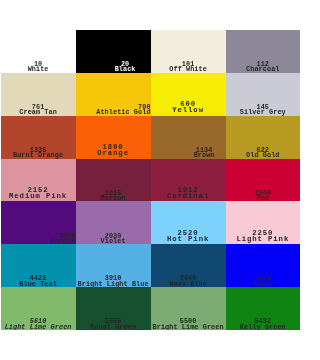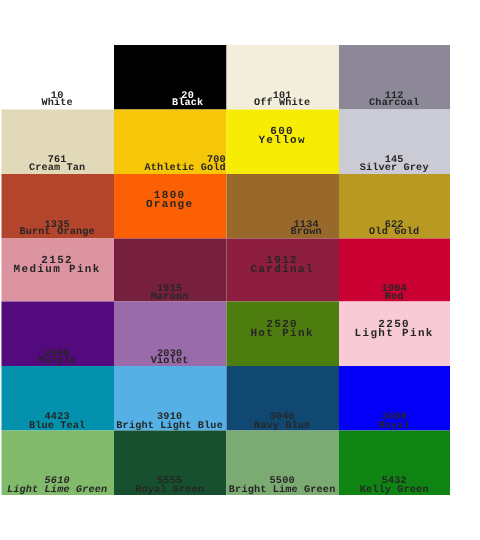--- a/index.html
+++ b/index.html
@@ -6,21 +6,21 @@
   body{width:300px;height:360px;overflow:hidden;
        font-family:"Liberation Mono","DejaVu Sans Mono",monospace;}
   #swatch-grid{position:absolute;left:0.6px;top:30px;width:299.4px;height:300px;
     display:grid;grid-template-columns:75px 75px 75px 74.4px;
     grid-template-rows:repeat(7,42.857px);}
   .swatch{position:relative;overflow:hidden;}
   .swatch .lbl{position:absolute;left:0;right:0;text-align:center;font-weight:bold;
     -webkit-font-smoothing:antialiased;white-space:nowrap;}
   .swatch .code,.swatch .nm{display:block;}
   .sz-s .lbl{font-size:6.8px;line-height:5.2px;bottom:0.2px;letter-spacing:0.1px;}
-  .sz-l .lbl{font-size:7.3px;line-height:6.3px;bottom:18px;letter-spacing:0.9px;}
+  .sz-l .lbl{font-size:7.3px;line-height:6.3px;bottom:2px;letter-spacing:0.9px;}
 </style>
 </head>
 <body>
 
 <div id="swatch-grid">
     <div class="swatch sz-s" style="background: rgb(255, 255, 255);">
       <div class="lbl" style="color: rgb(38, 38, 38);">
         <span class="code">10</span>
         <span class="nm">White</span>
       </div>
@@ -109,32 +109,32 @@
         <span class="nm">Cardinal</span>
       </div>
     </div>
     <div class="swatch sz-s" style="background: rgb(202, 1, 50);">
       <div class="lbl" style="color: rgb(38, 38, 38);">
         <span class="code">1904</span>
         <span class="nm">Red</span>
       </div>
     </div>
     <div class="swatch sz-s" style="background: rgb(83, 10, 124);">
-      <div class="lbl" style="color: rgb(38, 38, 38);">
+      <div class="lbl" style="color: rgb(38, 38, 38); text-align: right;">
         <span class="code">2000</span>
         <span class="nm">Purple</span>
       </div>
     </div>
     <div class="swatch sz-s" style="background: rgb(154, 107, 170);">
       <div class="lbl" style="color: rgb(38, 38, 38);">
         <span class="code">2030</span>
         <span class="nm">Violet</span>
       </div>
     </div>
-    <div class="swatch sz-l" style="background: #4d7c0f;">
+    <div class="swatch sz-l" style="background: #7dd3fc;">
       <div class="lbl" style="color: rgb(38, 38, 38);">
         <span class="code">2520</span>
         <span class="nm">Hot Pink</span>
       </div>
     </div>
     <div class="swatch sz-l" style="background: rgb(248, 202, 213);">
       <div class="lbl" style="color: rgb(38, 38, 38);">
         <span class="code">2250</span>
         <span class="nm">Light Pink</span>
       </div>

